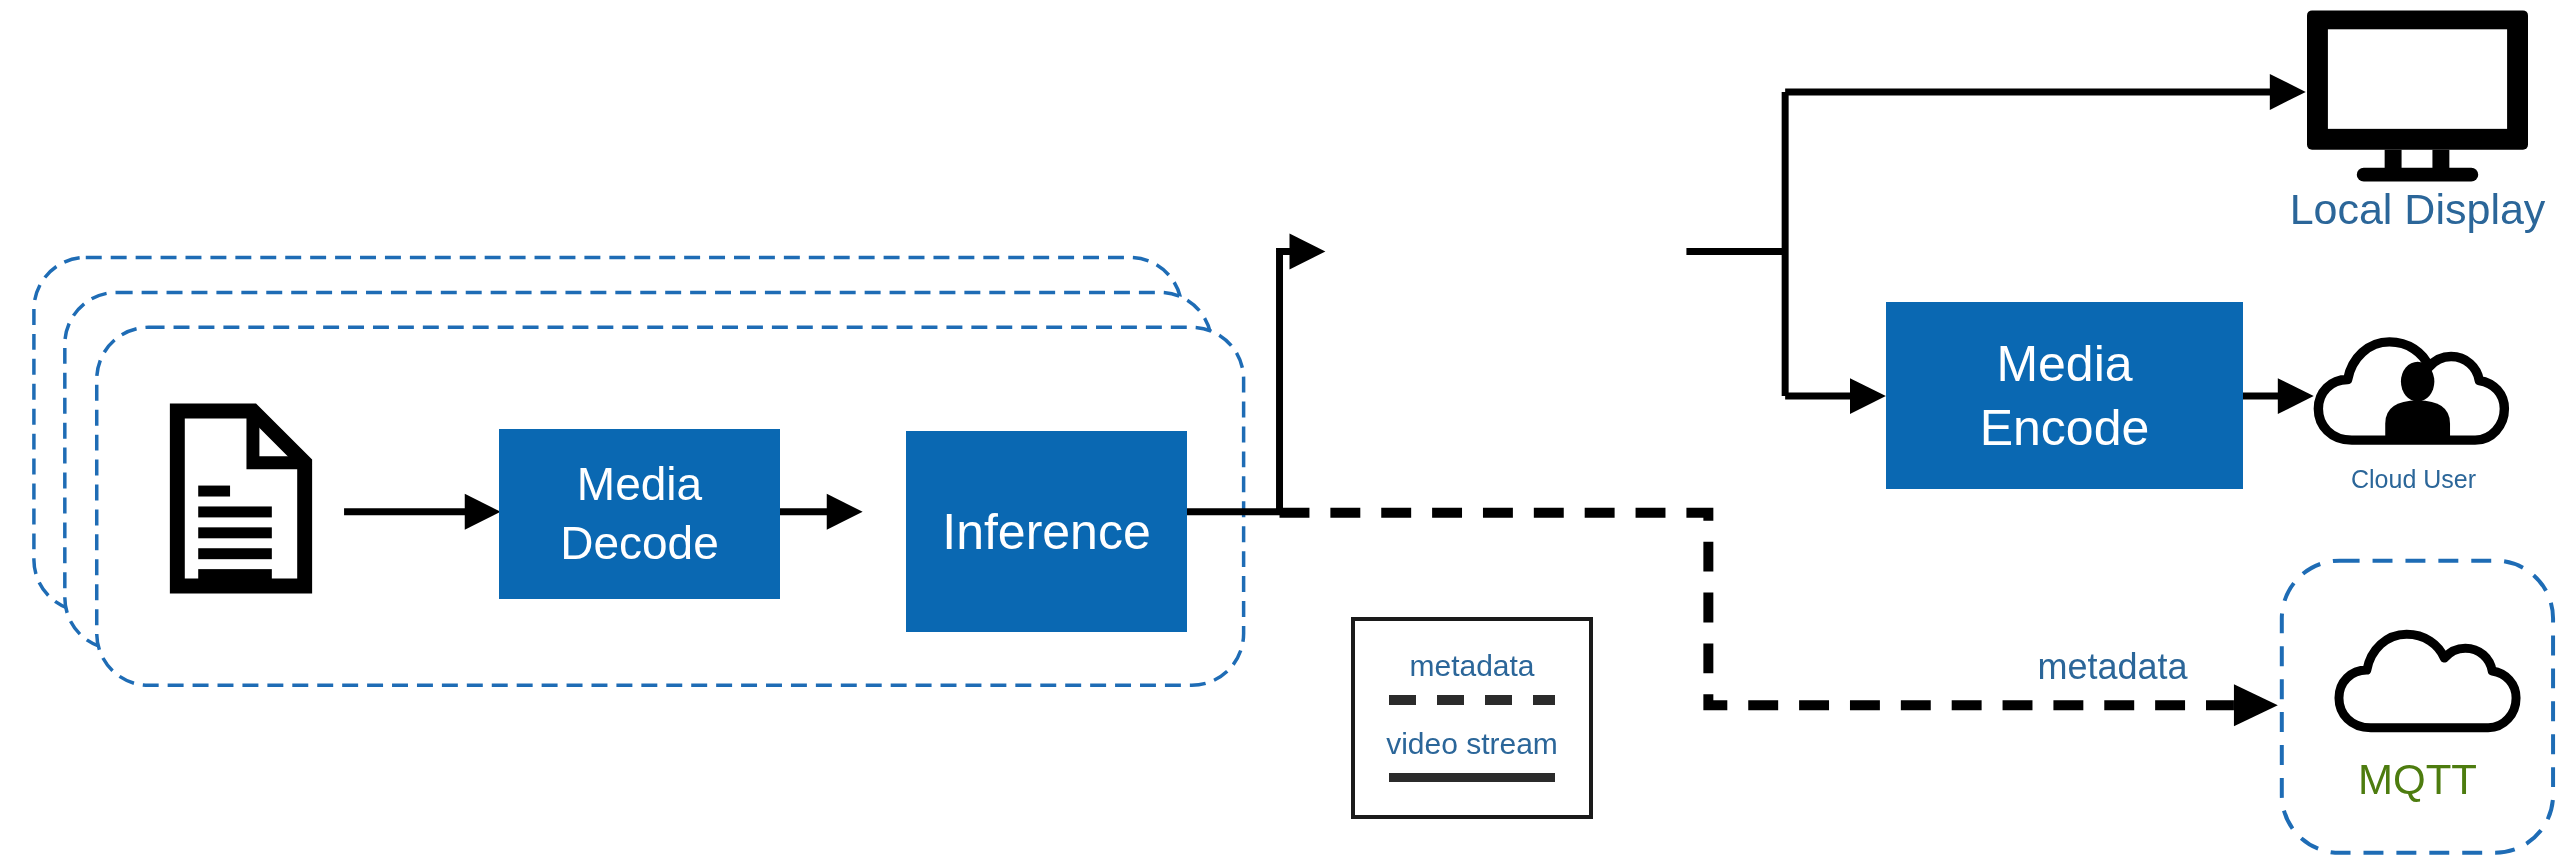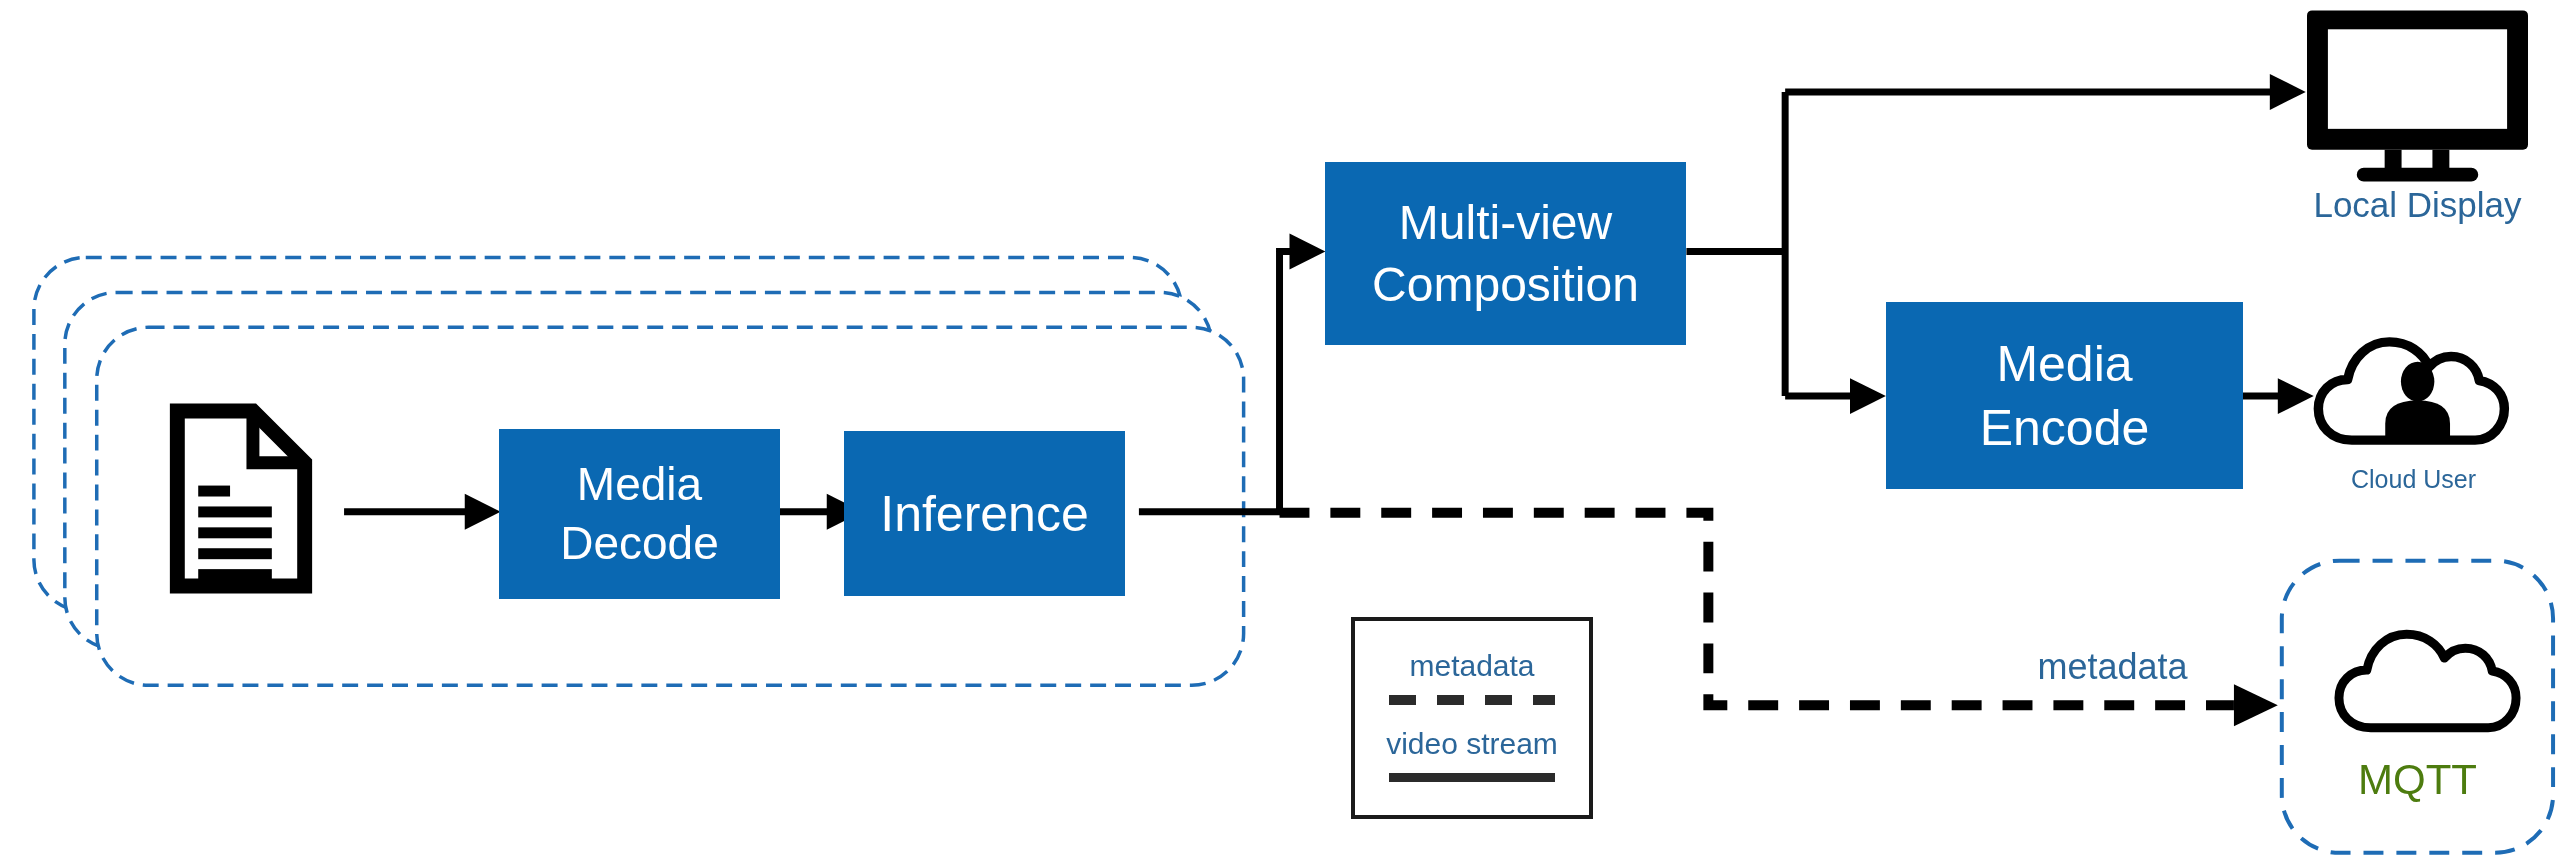--- a/index.html
+++ b/index.html
@@ -88,36 +88,34 @@
     <rect x="33" y="83" width="32" height="11" fill="#000000"></rect>
     <rect x="33" y="104" width="74" height="11" fill="#000000"></rect>
     <rect x="33" y="125" width="74" height="11" fill="#000000"></rect>
     <rect x="33" y="146" width="74" height="11" fill="#000000"></rect>
     <rect x="33" y="167" width="74" height="11" fill="#000000"></rect>
   </svg>
 
   <div class="node" style="left:499px;top:429px;width:281px;height:170px;font-size:46px">Media
 Decode</div>
 
-  <div class="node" style="left:844px;top:431px;width:281px;height:165px;font-size:50px">Inference</div>
+  <div class="node" style="left:906px;top:431px;width:281px;height:201px;font-size:50px">Inference</div>
 
-  <div class="node" style="left:1325px;top:162px;width:361px;height:183px;font-size:48px">Multi-view
-Composition</div>
 
   <div class="node" style="left:1886px;top:302px;width:357px;height:187px;font-size:50px">Media
 Encode</div>
 
   <svg class="layer" style="left:2307px;top:10px" width="221" height="172" viewBox="0 0 222 172">
     <rect x="0" y="0" width="222" height="140" rx="5" fill="#000000"></rect>
     <rect x="21" y="19" width="180" height="100" fill="#ffffff"></rect>
     <rect x="78" y="140" width="17" height="21" fill="#000000"></rect>
     <rect x="126" y="140" width="17" height="21" fill="#000000"></rect>
     <rect x="50" y="158" width="122" height="14" rx="7" fill="#000000"></rect>
   </svg>
-  <div class="lbl" style="left:2268px;top:185px;width:299px;font-size:35px">Local Display</div>
+  <div class="lbl" style="left:2268px;top:185px;width:299px;font-size:43px">Local Display</div>
 
   <svg class="layer" style="left:2310px;top:329px" width="209" height="123" viewBox="0 0 200 117">
     <path d="M40 106 C20 106 8 92 8 76 C8 60 20 48 36 48 C40 27 56 12 76 12 C94 12 108 22 114 36 C119 30 127 26 135 26 C149 26 160 36 162 49 C176 51 186 62 186 76 C186 92 174 106 158 106 Z" fill="#ffffff" stroke="#000000" stroke-width="9" stroke-linejoin="round"></path>
     <ellipse cx="103" cy="50" rx="16" ry="19" fill="#000000"></ellipse>
     <path d="M72 104 V90 Q72 68 103 68 Q134 68 134 90 V104 Z" fill="#000000"></path>
   </svg>
   <div class="lbl" style="left:2264px;top:465px;width:299px;font-size:25px">Cloud User</div>
 
   <svg class="layer" style="left:2331px;top:618px" width="199" height="125" viewBox="0 0 200 117">
     <path d="M40 106 C20 106 8 92 8 76 C8 60 20 48 36 48 C40 27 56 12 76 12 C94 12 108 22 114 36 C119 30 127 26 135 26 C149 26 160 36 162 49 C176 51 186 62 186 76 C186 92 174 106 158 106 Z" fill="#ffffff" stroke="#000000" stroke-width="9" stroke-linejoin="round"></path>

